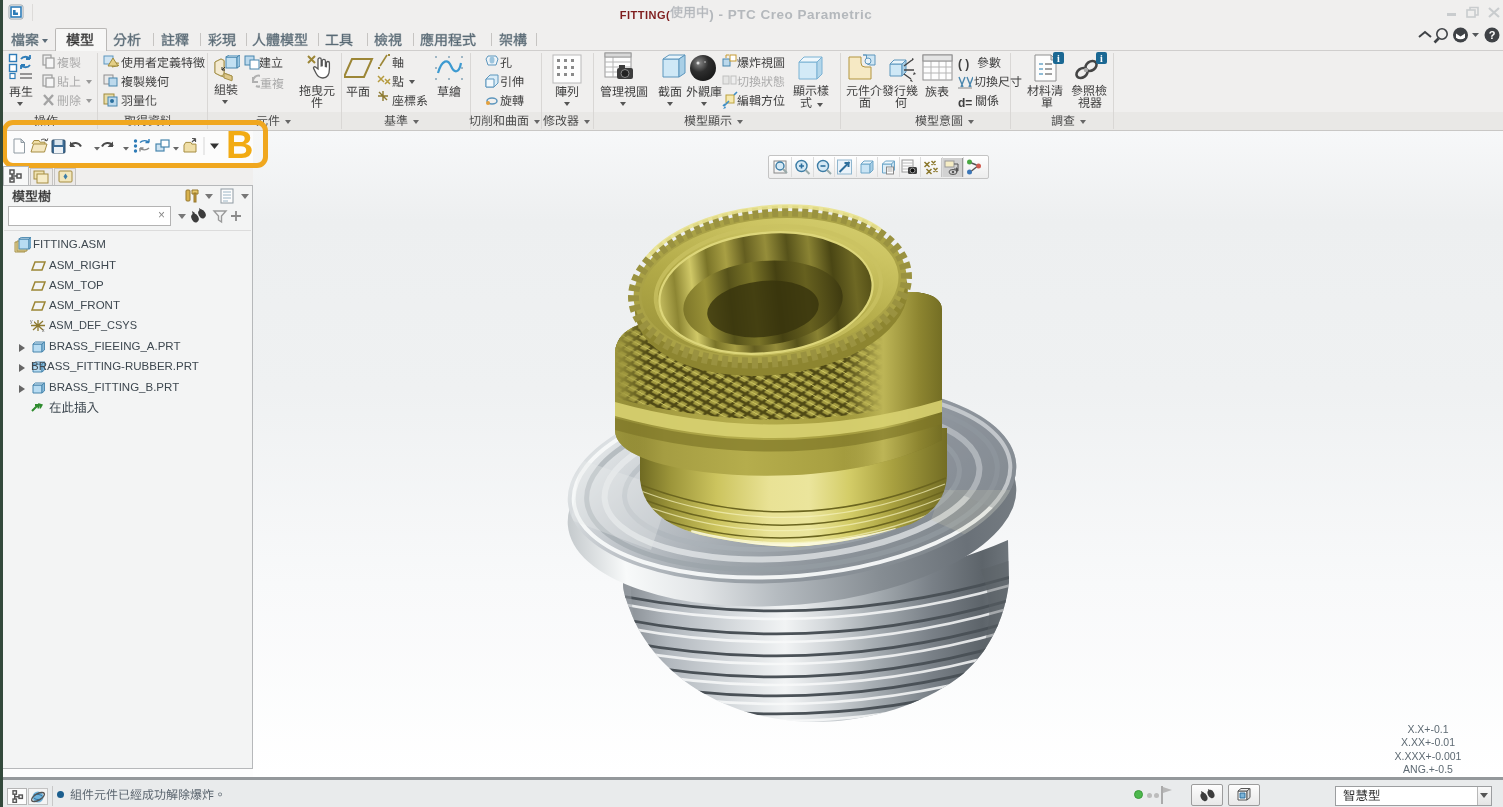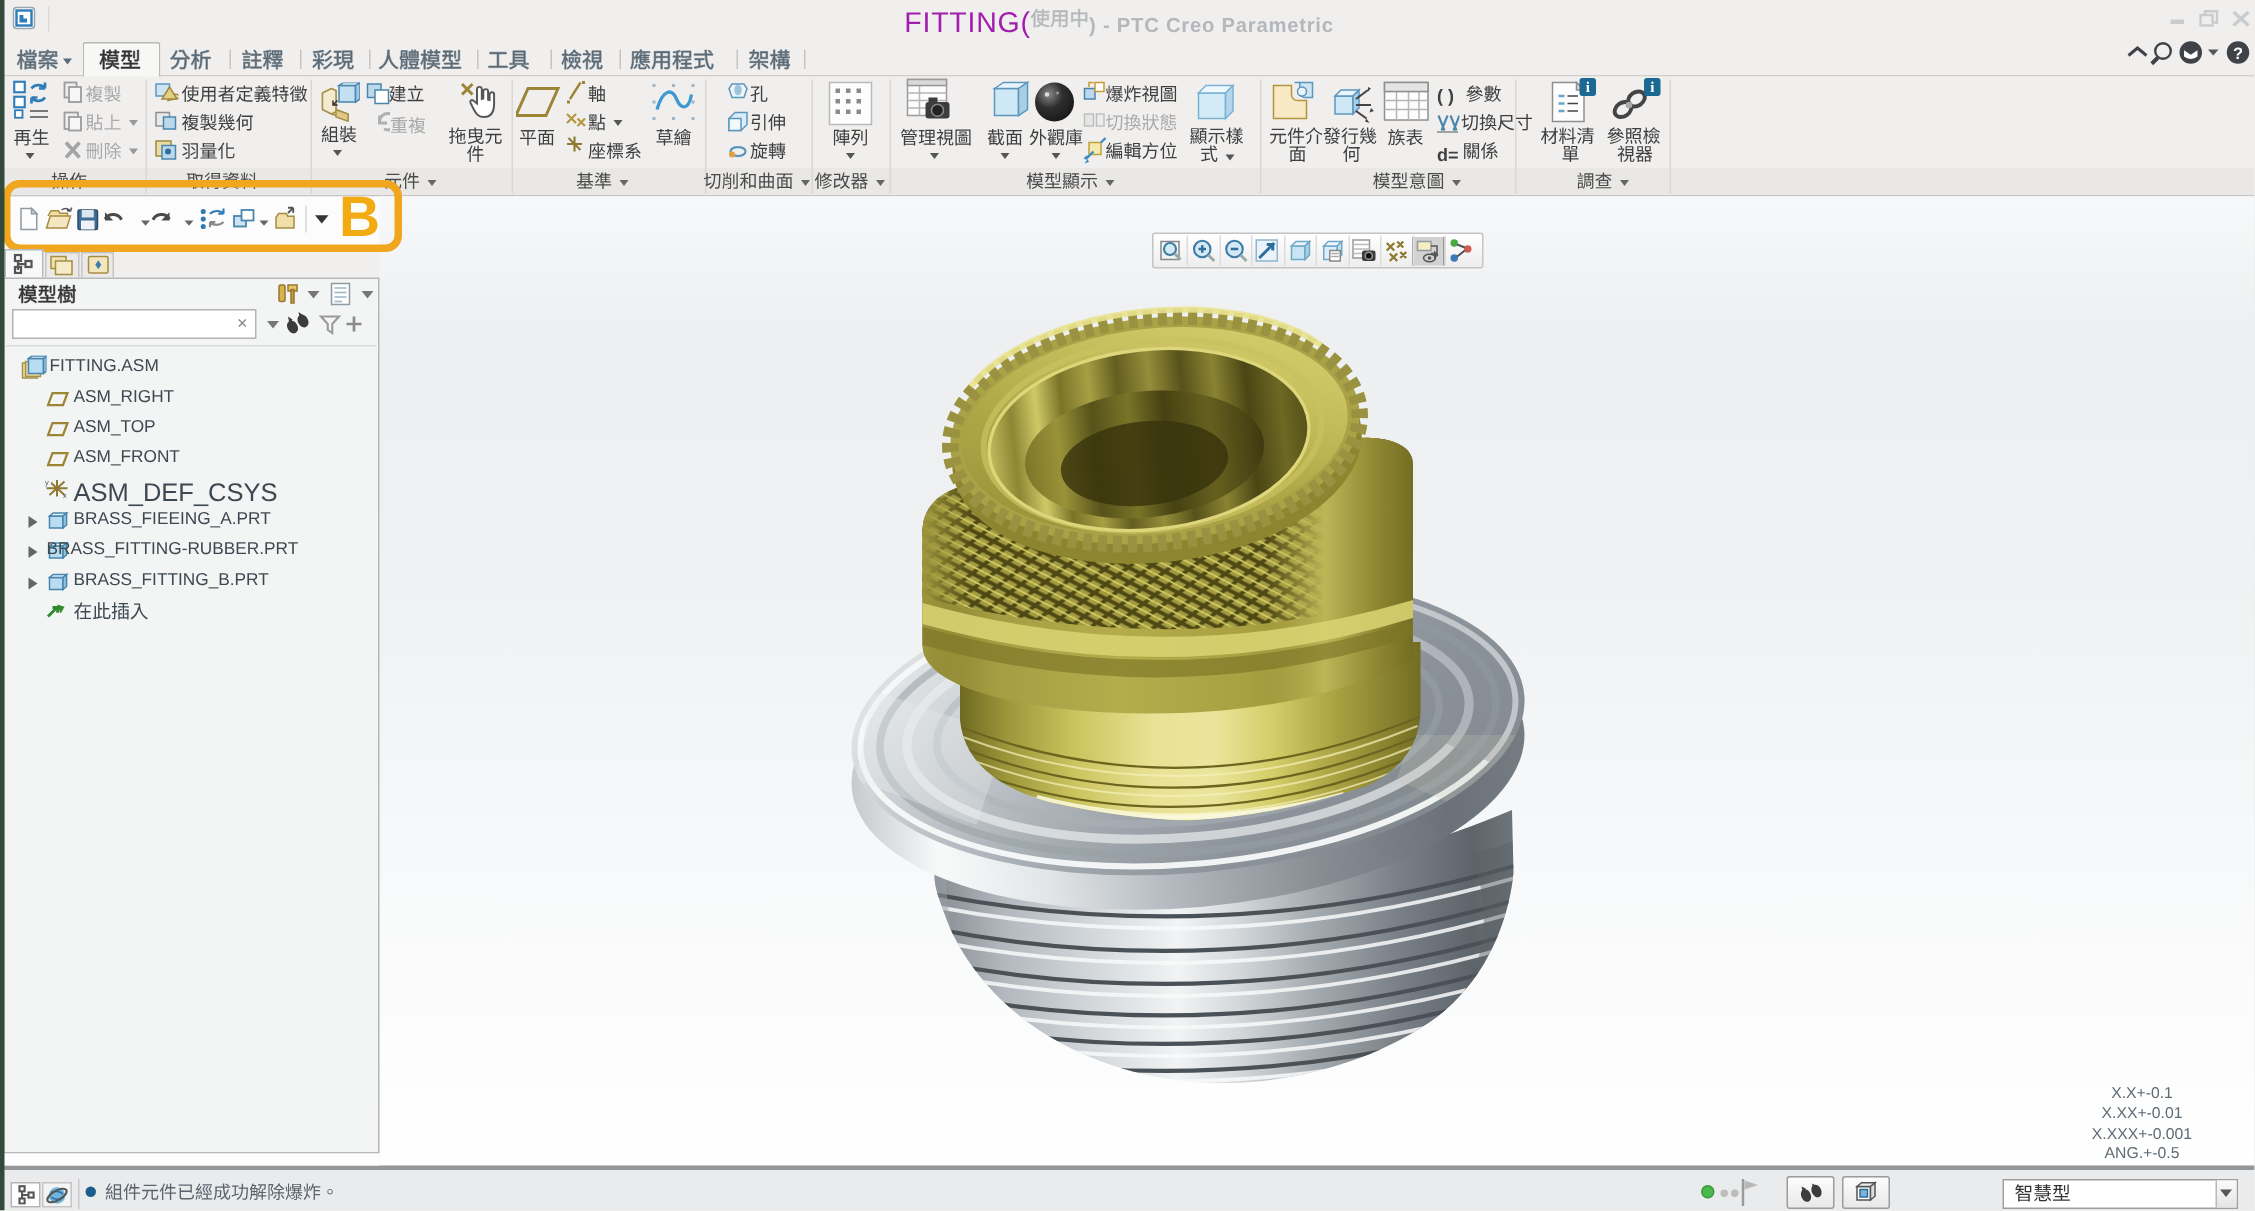--- a/index.html
+++ b/index.html
@@ -146,21 +146,21 @@
     </defs>
   </svg>
 <div class="a" style="left:0;top:0;width:1503px;height:28px;background:#f0efee"></div>
 <div class="a" style="left:0;top:0;width:3px;height:807px;background:#33493b;z-index:50"></div>
 <svg class="a" style="left:8px;top:4px" width="18" height="17" viewBox="0 0 18 17">
 <rect x="1" y="1" width="14" height="14" rx="2" fill="#fff" stroke="#9aa5ad"></rect>
 <rect x="3" y="3" width="10" height="10" fill="#fff" stroke="#2e7cb8" stroke-width="1.6"></rect>
 <path d="M5 6v5h5v-2.6H7.6V6z" fill="#2e7cb8"></path>
   </svg>
 <div class="a" style="left:32px;top:4px;width:1px;height:17px;background:#dddbd9"></div>
-<div class="a" style="left:566px;top:5px;width:360px;text-align:center;white-space:nowrap"><span style="font-family:'Liberation Sans',sans-serif;font-weight:normal;font-size:19px;color:#a21caf;letter-spacing:.5px">FITTING(</span><svg class="k" width="39" height="15" viewBox="0 0 39 15">
+<div class="a" style="left:566px;top:5px;width:360px;text-align:center;white-space:nowrap"><span style="font-family:'Liberation Sans',sans-serif;font-weight:bold;font-size:11px;color:#7f1d1d;letter-spacing:.5px">FITTING(</span><svg class="k" width="39" height="15" viewBox="0 0 39 15">
       <g fill="#b4b8bc" stroke="#b4b8bc" stroke-width="7" transform="translate(0,12) scale(0.05200,-0.05200)">
         <use href="#g4f7f" x="0"></use>
         <use href="#g7528" x="250"></use>
         <use href="#g4e2d" x="500"></use>
       </g>
     </svg><span style="font-weight:bold;font-size:13.5px;color:#b4b8bc;letter-spacing:.5px">) - PTC Creo Parametric</span></div>
 <svg class="a" style="left:1440px;top:6px" width="62" height="14" viewBox="0 0 62 14">
 <g stroke="#c9ccce" fill="none" stroke-width="1.6">
 <path d="M7 8.5h9" stroke-width="3"></path>
 <rect x="27" y="4" width="8" height="7"></rect>
@@ -1157,21 +1157,21 @@
 <svg class="a" style="left:31px;top:300.0px" width="15" height="12" viewBox="0 0 15 12">
 <path d="M4 2h10L11 10H1z" fill="none" stroke="#9c8636" stroke-width="1.5"></path>
   </svg>
 <div class="a" style="left:49px;top:299.0px;font-size:11.5px;color:#3e4850">ASM_FRONT</div>
 <svg class="a" style="left:30px;top:319.0px" width="16" height="13" viewBox="0 0 16 13">
 <path d="M3 2l10 9M13 2L3 11M8 1v11M1 6.5h14" stroke="#8d7a30" stroke-width="1.3" fill="none"></path>
 <rect x="0" y="0" width="4" height="4" fill="#f3f4f4"></rect>
     <text x="0" y="4" font-size="5" fill="#555">y</text>
 <text x="12" y="13" font-size="5" fill="#555">x</text>
   </svg>
-<div class="a" style="left:49px;top:319.0px;font-size:17px;color:#3e4850">ASM_DEF_CSYS</div>
+<div class="a" style="left:49px;top:319.0px;font-size:11px;color:#3e4850">ASM_DEF_CSYS</div>
 <div class="a" style="left:19px;top:343.5px;width:0;height:0;border-top:4.5px solid transparent;border-bottom:4.5px solid transparent;border-left:6px solid #666"></div>
 <svg class="a" style="left:31px;top:339.5px" width="15" height="13" viewBox="0 0 15 13">
 <path d="M2 4h9v8H2z" fill="#b8dcf2" stroke="#4886ad"></path>
 <path d="M2 4l2.4-2h9L11 4z" fill="#ddeffa" stroke="#4886ad"></path>
 <path d="M11 4l2.4-2v8L11 12z" fill="#93c2e0" stroke="#4886ad"></path>
   </svg>
 <div class="a" style="left:49px;top:339.5px;font-size:11.5px;color:#3e4850">BRASS_FIEEING_A.PRT</div>
 <div class="a" style="left:19px;top:364.0px;width:0;height:0;border-top:4.5px solid transparent;border-bottom:4.5px solid transparent;border-left:6px solid #666"></div>
 <svg class="a" style="left:31px;top:360.0px" width="15" height="13" viewBox="0 0 15 13">
 <path d="M2 4h9v8H2z" fill="#b8dcf2" stroke="#4886ad"></path>

